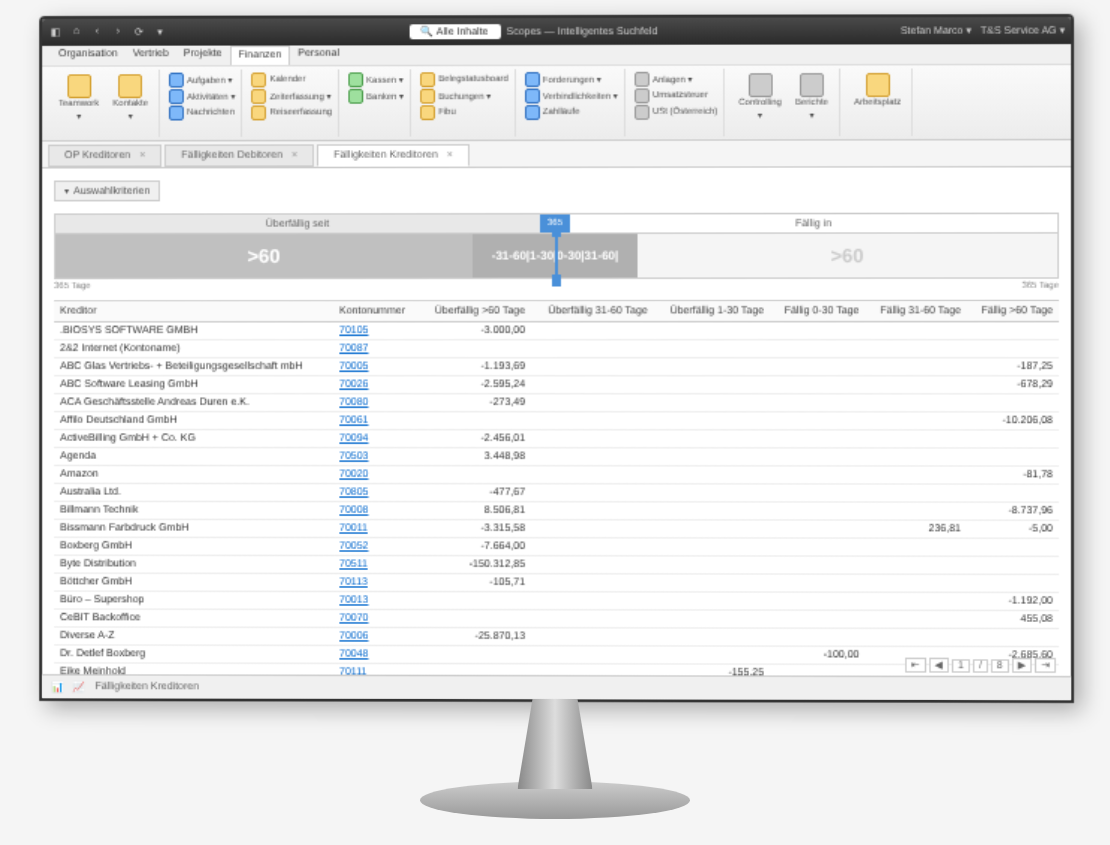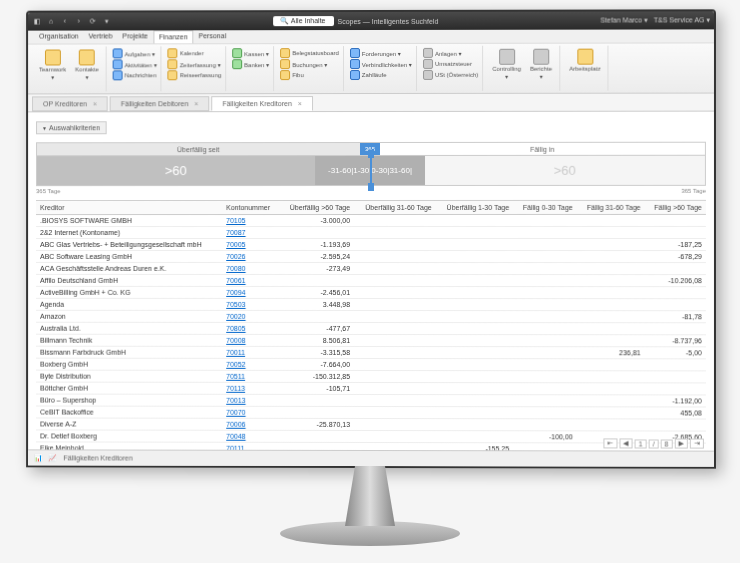--- a/index.html
+++ b/index.html
@@ -34,21 +34,21 @@
 .tab.active{background:#fff;border-bottom-color:#fff}
 .tab-x{margin-left:6px;color:#999}
 .criteria{padding:4px 8px}
 .crit-btn{font-size:7px;color:#555;padding:2px 6px;background:#f0f0f0;border:1px solid #ccc;display:inline-flex;align-items:center;gap:3px}
 .timeline{margin:4px 8px;position:relative}
 .tl-header{display:flex;height:14px;border:1px solid #ccc;font-size:7px}
 .tl-left{flex:1;background:#e8e8e8;display:flex;align-items:center;justify-content:center;color:#666}
 .tl-badge{width:20px;background:#4a90d9;color:#fff;display:flex;align-items:center;justify-content:center;font-size:6px}
 .tl-right{flex:1;background:#fff;display:flex;align-items:center;justify-content:center;color:#666}
 .tl-bar{height:30px;display:flex;border:1px solid #ccc;border-top:none;position:relative}
-.tl-seg{display:flex;align-items:center;justify-content:center;font-size:13px;color:#fff;font-weight:400}
+.tl-seg{display:flex;align-items:center;justify-content:center;font-size:13px;color:#fff;font-weight:700}
 .tl-seg.overdue{background:#c0c0c0;flex:1}
 .tl-seg.mid{background:#b0b0b0;width:110px;font-size:8px}
 .tl-seg.due{background:#f5f5f5;color:#ccc;flex:1}
 .tl-marker{position:absolute;left:50%;top:-2px;bottom:-2px;width:2px;background:#4a90d9}
 .tl-handle{position:absolute;width:6px;height:8px;background:#4a90d9;left:-2px}
 .tl-days{display:flex;justify-content:space-between;font-size:6px;color:#888;padding:2px 0}
 .grid{margin:2px 8px;font-size:7px;overflow:auto;height:260px;border-top:1px solid #ccc}
 .grid table{width:100%;border-collapse:collapse}
 .grid th{text-align:left;padding:3px 4px;border-bottom:1px solid #ccc;font-weight:normal;color:#444;background:#fafafa;position:sticky;top:0;font-size:7px}
 .grid th.num,.grid td.num{text-align:right}

